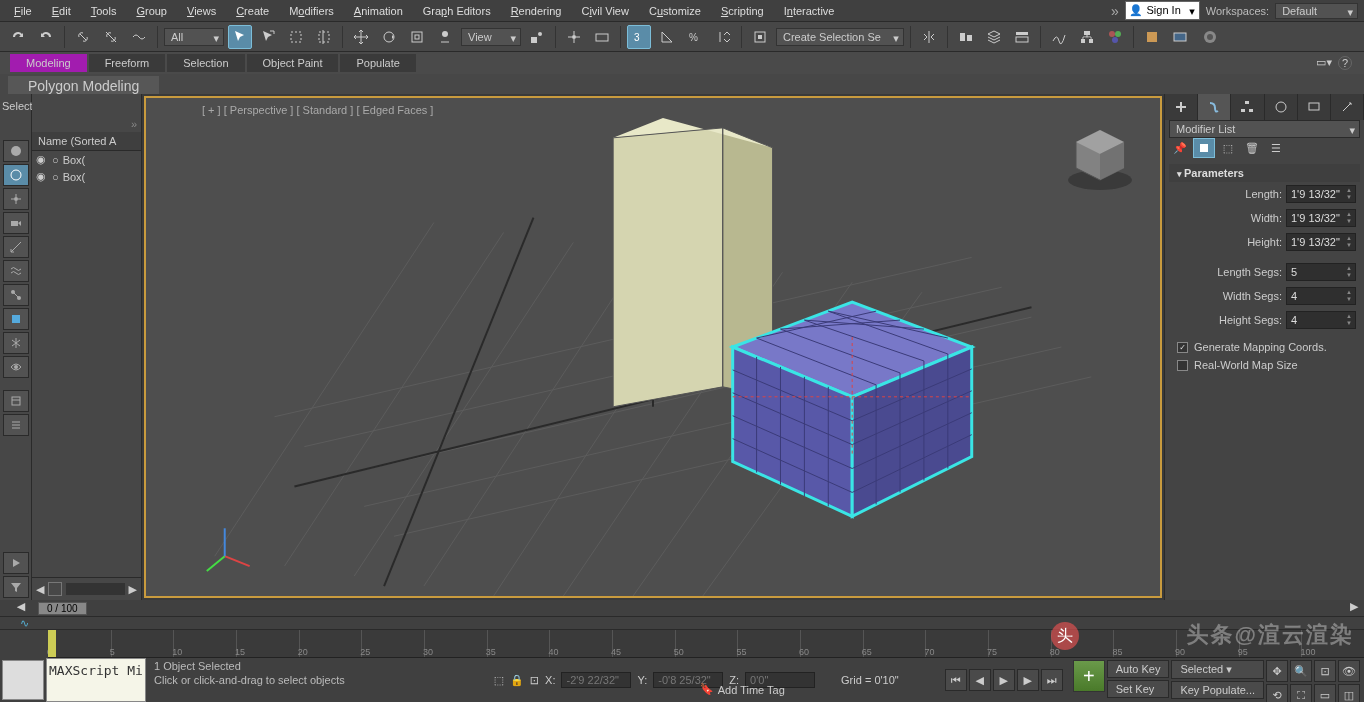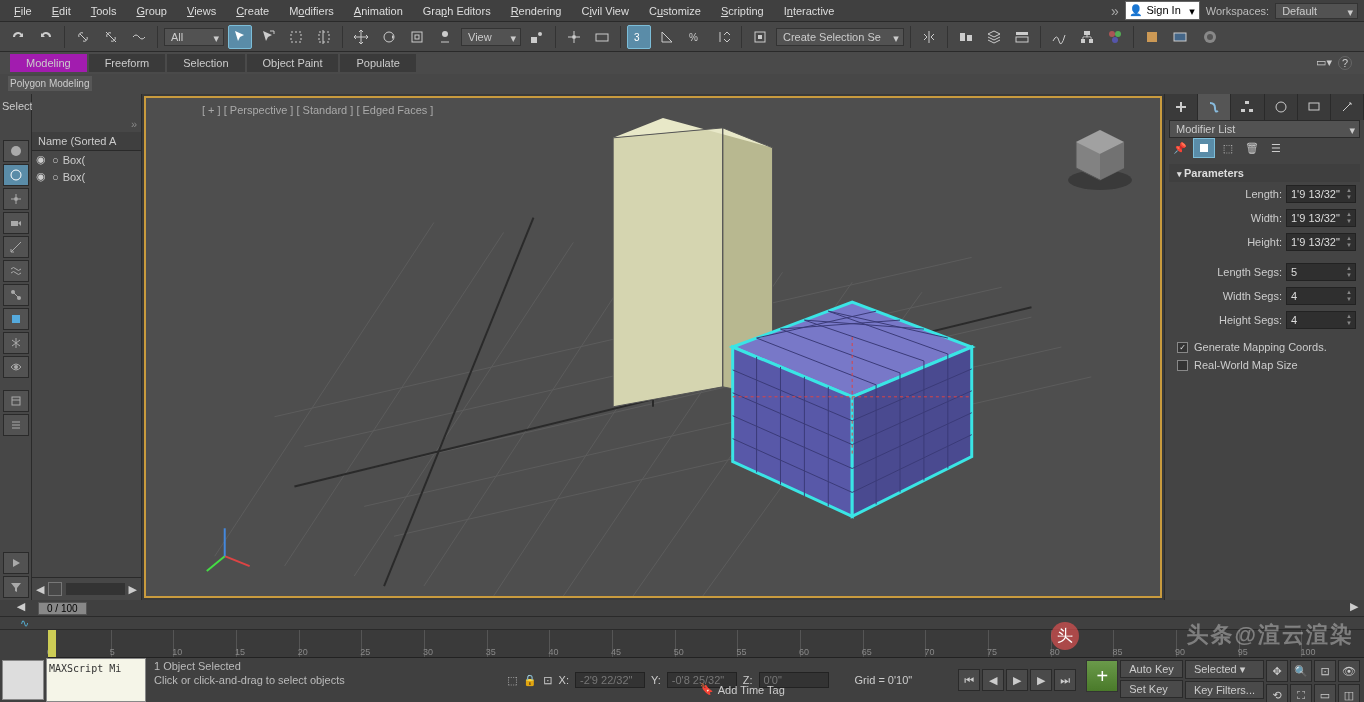--- a/index.html
+++ b/index.html
@@ -25,21 +25,21 @@
 .tbtn svg { width:16px; height:16px; }
 .tsep { width:1px; height:22px; background:#333; margin:0 2px; }
 .tsel { background:#525252; border:1px solid #333; padding:2px 22px 2px 6px; position:relative; min-width:60px; color:#ccc; }
 .tsel .arr { position:absolute; right:4px; top:3px; }
 .tsel.wide { min-width:100px; }
 
 
 .ribbon { height:22px; background:#4a4a4a; display:flex; align-items:center; padding-left:10px; }
 .ribtab { padding:3px 16px; background:#3a3a3a; color:#ccc; margin-right:2px; cursor:pointer; }
 .ribtab.act { background:#a21caf; }
-.ribtab.sub { background:#575757; padding:2px 2px; font-size:10px; }
+.ribtab.sub { background:#575757; padding:2px 20px; font-size:14px; }
 .ribbon .rr { margin-left:auto; display:flex; gap:6px; padding-right:12px; }
 
 
 .main { position:absolute; top:94px; left:0; right:0; bottom:102px; display:flex; background:#3a3a3a; }
 .leftcol { width:32px; background:#474747; border-right:1px solid #2a2a2a; display:flex; flex-direction:column; padding:2px; gap:2px; }
 .leftcol .sel { height:22px; text-align:center; color:#ccc; padding-top:4px; font-size:11px; }
 .lt { width:26px; height:22px; background:#525252; border:1px solid #2a2a2a; display:flex; align-items:center; justify-content:center; cursor:pointer; margin:0 auto; }
 .lt.act { background:#5a8ca8; }
 .lt svg { width:14px; height:14px; }
 .leftcol .spacer { flex:1; }
@@ -86,21 +86,21 @@
 .timearea { position:absolute; bottom:0; left:0; right:0; height:102px; background:#404040; }
 .slider { height:16px; display:flex; align-items:center; margin-left:10px; }
 .slider .thumb { background:#888; color:#000; padding:0 8px; font-size:10px; border:1px solid #555; }
 .trackbar { height:14px; border-top:1px solid #2a2a2a; border-bottom:1px solid #2a2a2a; display:flex; align-items:center; padding-left:20px; }
 .trackbar .sc { flex:1; margin-left:40px; }
 .timeline { height:28px; position:relative; background:#3a3a3a; border-bottom:1px solid #222; margin-left:48px; }
 .timeline .marks { position:absolute; inset:0; display:flex; }
 .timeline .mk { flex:1; border-left:1px solid #555; font-size:9px; color:#888; padding-left:2px; position:relative; }
 .timeline .mk span { position:absolute; bottom:0; left:-2px; }
 .statusrow { height:44px; display:flex; }
-.minilis { width:100px; background:#f5f5e8; color:#333; font-family:monospace; font-size:10px; padding:4px 2px; border:1px solid #888; overflow:hidden; white-space:nowrap; }
+.minilis { width:100px; background:#f5f5e8; color:#333; font-family:monospace; font-size:13px; padding:4px 2px; border:1px solid #888; overflow:hidden; white-space:nowrap; }
 .statmid { flex:1; display:flex; flex-direction:column; padding:2px 8px; gap:2px; }
 .statmid .line { color:#bbb; white-space:nowrap; }
 .coords { display:flex; gap:6px; align-items:center; }
 .coords .cv { width:70px; background:#333; border:1px solid #222; padding:1px 4px; color:#777; }
 .playback { display:flex; align-items:center; gap:2px; padding:0 6px; }
 .pbtn { width:22px; height:22px; display:flex; align-items:center; justify-content:center; border:1px solid #2a2a2a; background:#4a4a4a; cursor:pointer; }
 .statend { display:flex; flex-direction:column; padding:2px 4px; gap:2px; }
 .statend .rowb { display:flex; gap:2px; }
 .bigplus { width:32px; height:32px; background:linear-gradient(#6a9a4a,#4a7a2a); border:1px solid #333; display:flex; align-items:center; justify-content:center; color:#fff; font-size:20px; }
 .setkey { background:#4a4a4a; border:1px solid #2a2a2a; padding:2px 8px; color:#ccc; }
@@ -745,21 +745,21 @@
     </div>
     <div class="statend">
       <div class="rowb">
         <div class="bigplus">+</div>
         <div style="display:flex;flex-direction:column;gap:2px">
           <div class="setkey">Auto Key</div>
           <div class="setkey">Set Key</div>
         </div>
         <div style="display:flex;flex-direction:column;gap:2px">
           <div class="setkey"><span>Selected</span> ▾</div>
-          <div class="setkey">Key Filters...</div>
+          <div class="setkey">Key Populate...</div>
         </div>
         <div style="display:grid;grid-template-columns:repeat(2,22px);gap:2px">
           <div class="pbtn">✥</div>
           <div class="pbtn">🔍</div>
           <div class="pbtn">⟲</div>
           <div class="pbtn">⛶</div>
         </div>
         <div style="display:grid;grid-template-columns:repeat(2,22px);gap:2px">
           <div class="pbtn">⊡</div>
           <div class="pbtn">👁</div>

